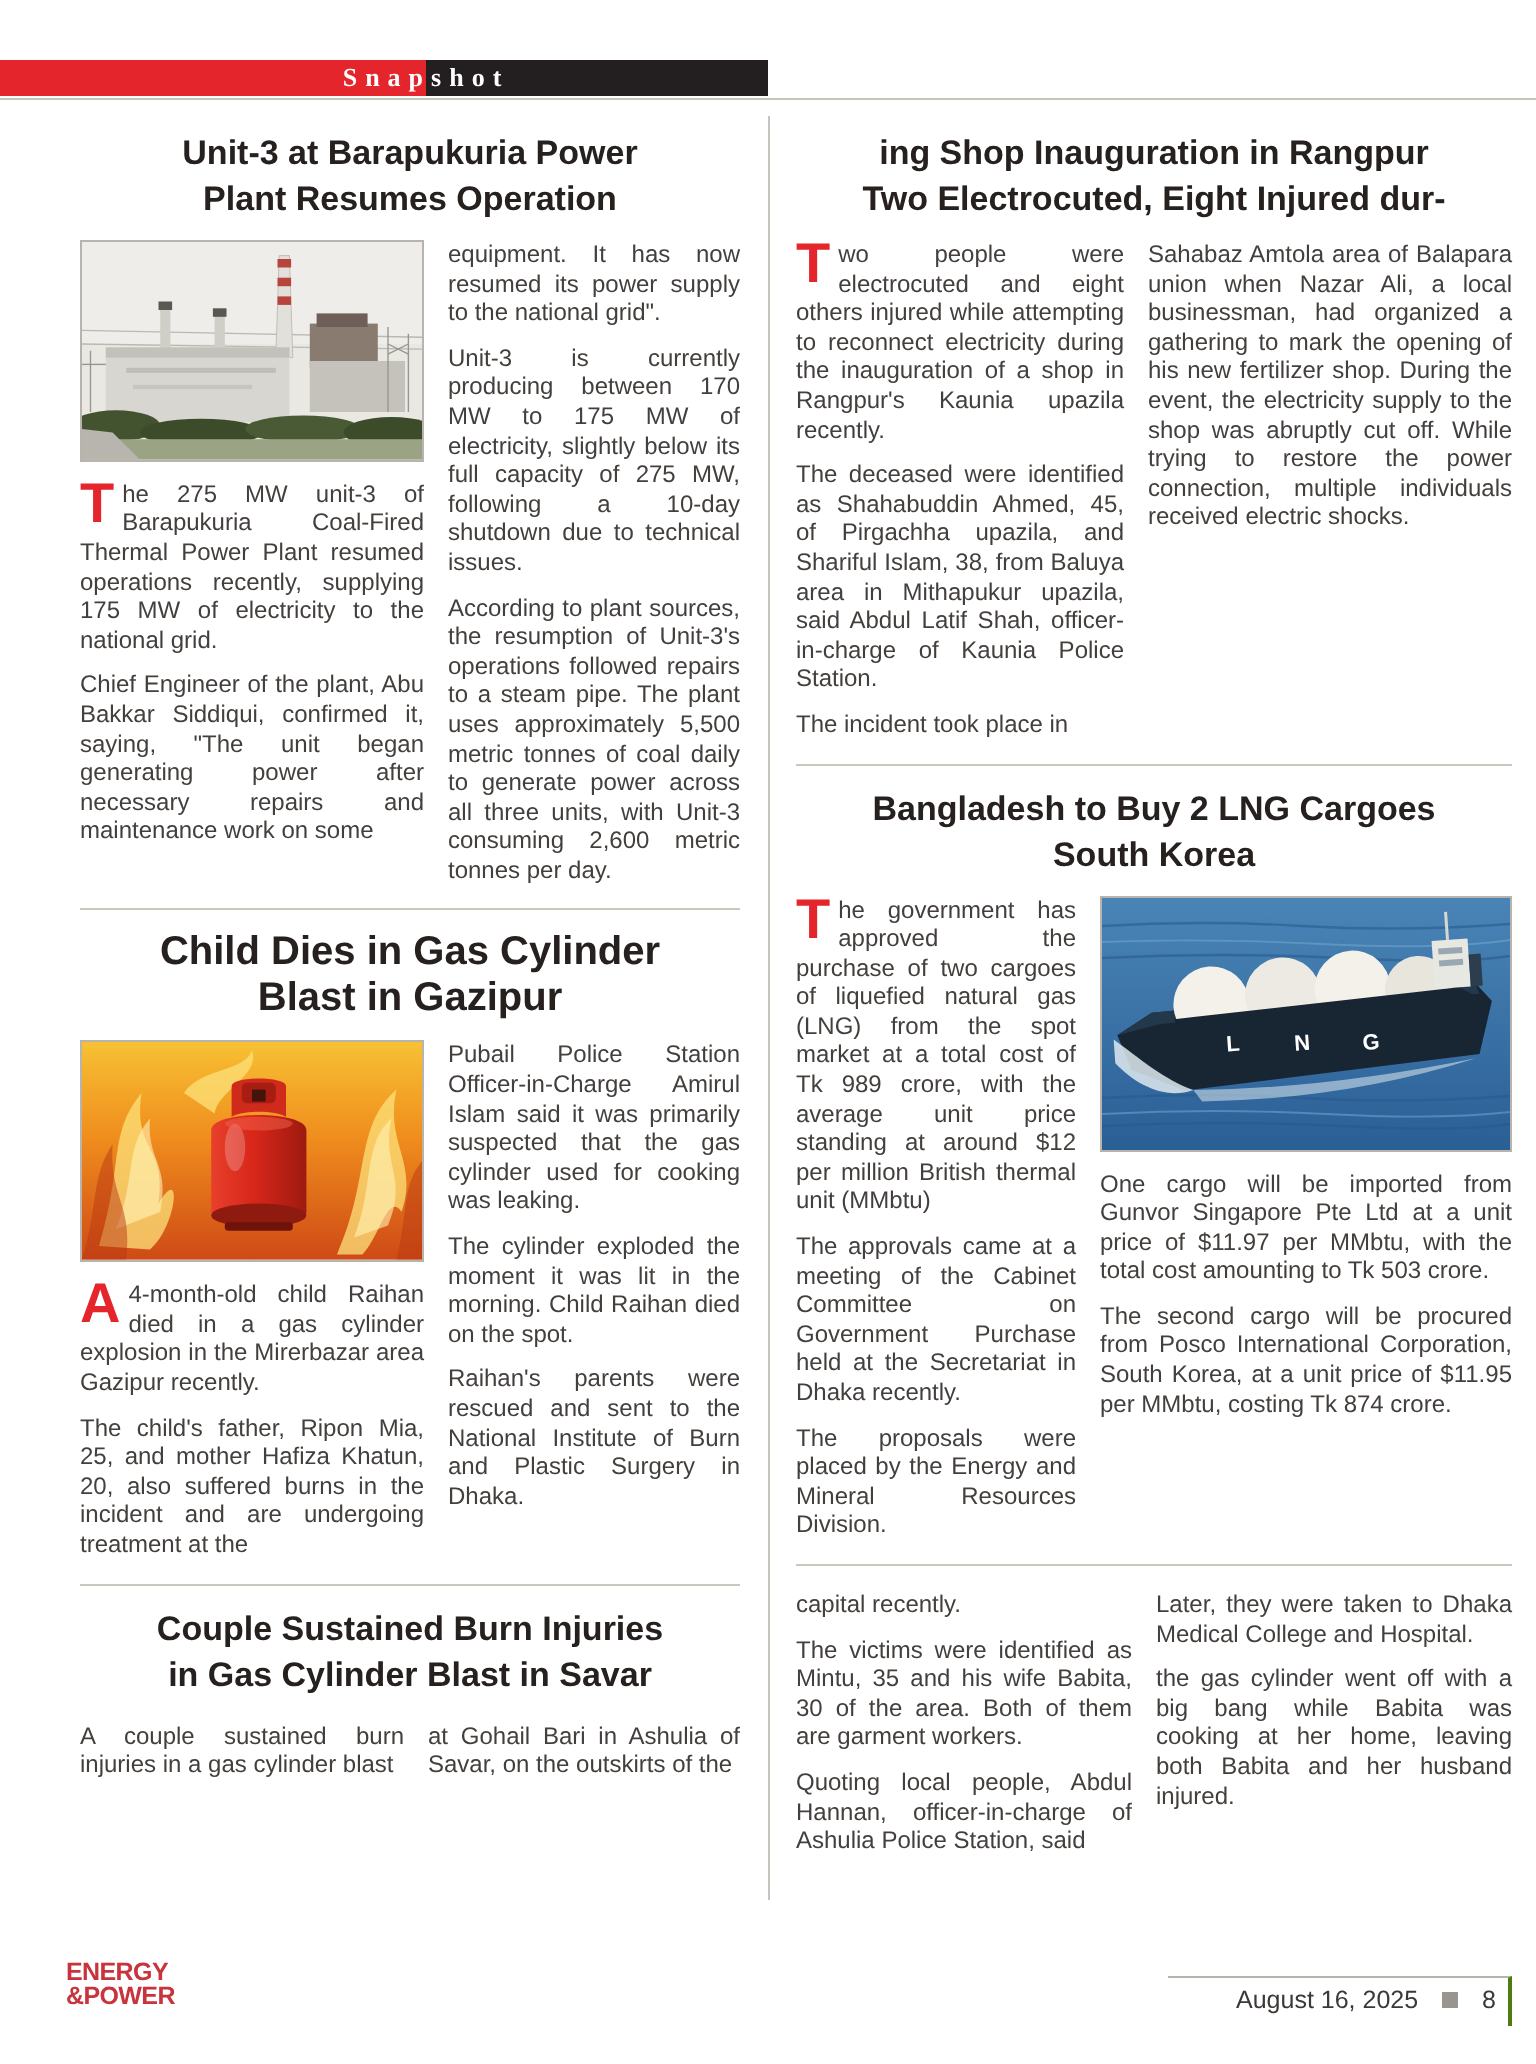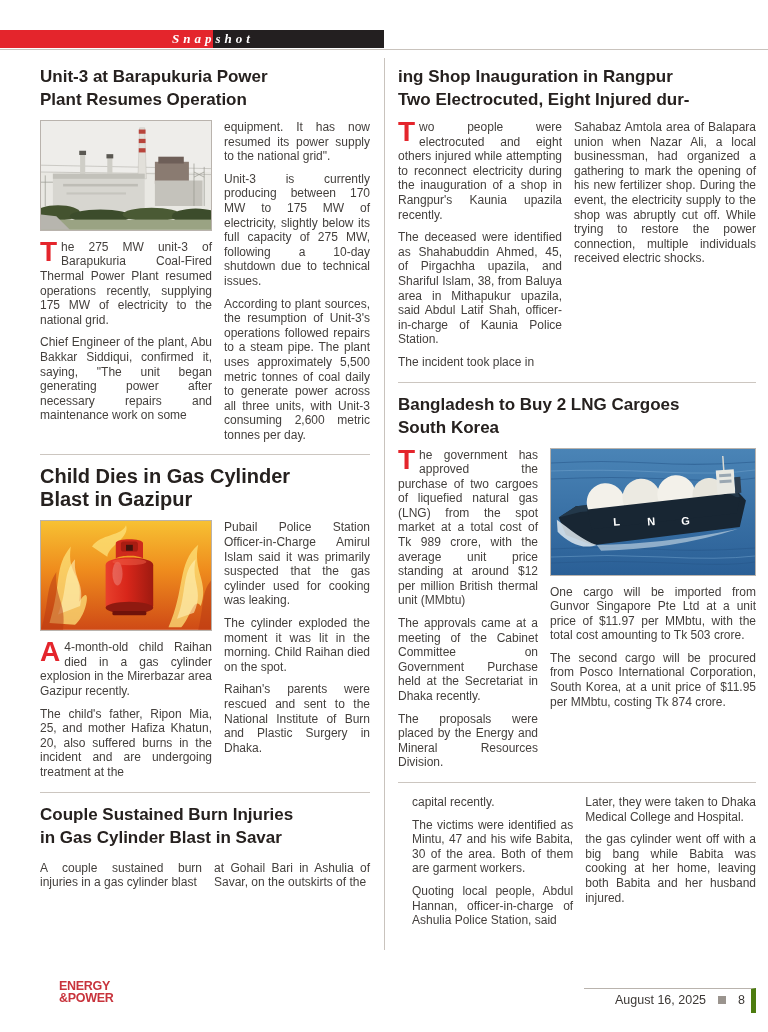--- a/index.html
+++ b/index.html
@@ -6,54 +6,54 @@
   html,body { background:#ffffff; }
   body { width:768px; height:1032px; position:relative; overflow:hidden;
          font-family:"Liberation Sans", sans-serif; }
 
   
   .banner { position:absolute; top:30px; left:0; width:384px; height:18px; }
   .banner-red   { position:absolute; left:0; top:0; width:213px; height:18px; background:#e4252c; }
   .banner-black { position:absolute; left:213px; top:0; right:0; height:18px; background:#231f20; }
   .banner-label { position:absolute; left:213px; top:0; transform:translateX(-50%);
                   color:#ffffff; font-family:"Liberation Serif", serif; font-weight:bold;
-                  font-size:13px; line-height:18px; letter-spacing:4px; white-space:nowrap;font-style:italic; }
+                  font-size:13px; line-height:18px; letter-spacing:4px; white-space:nowrap; }
   .top-rule { position:absolute; top:49px; left:0; width:768px; height:1px; background:#c9c3bd; }
 
   
   .content { position:absolute; top:58px; left:40px; width:716px; display:flex; }
   .half-left  { width:330px; margin-right:28px; }
   .half-right { width:358px; }
   .center-rule { position:absolute; left:384px; top:58px; height:892px; width:1px; background:#c9c3bd; }
 
-  .headline { font-weight:bold; color:#26211f; font-size:17px;
+  .headline { text-align:center; font-weight:bold; color:#26211f; font-size:17px;
               line-height:23px; margin:7px 0 9px 0; }
   .headline .tl { display:block; }
 
   .cols { display:flex; gap:12px; }
   .col p { font-size:12px; line-height:14.6px; color:#433f3c; text-align:justify;
            margin-bottom:8px; }
   .col p:last-child { margin-bottom:0; }
 
   .dropcap { float:left; color:#e4252c; font-weight:bold; font-size:28px;
              line-height:23px; padding-right:4px; }
 
   .photo { border:1px solid #b9b3ad; margin-bottom:9px; line-height:0; background:#eee; }
   .photo svg { display:block; width:100%; height:auto; }
 
   .sect-rule { border:none; border-top:1px solid #ccc6c0; margin:12px 0 10px 0; }
 
-  .a5-cont { margin-top:12px;margin-left:14px; }
+  .a5-cont { margin-top:12px; }
 
   
-  .footer-logo { position:absolute; left:59px; top:981px; color:#c8333c; font-weight:bold;
+  .footer-logo { position:absolute; left:33px; top:981px; color:#c8333c; font-weight:bold;
                  font-size:12.5px; line-height:11.5px; letter-spacing:-0.3px; }
   .footer-logo span { display:block; }
   .page-info { position:absolute; right:12px; top:988px; width:172px;
-               border-top:1px solid #b9b3ad; border-right:5px solid #4d7c0f;
+               border-top:1px solid #b9b3ad; border-right:2px solid #4d7c0f;
                padding:4px 6px 6px 0; display:flex; justify-content:flex-end;
                align-items:center; gap:12px; }
   .page-date { font-size:12.5px; color:#3c3835; }
   .page-square { width:8px; height:8px; background:#9a948e; display:inline-block; }
   .page-number { font-size:12.5px; color:#3c3835; }
 </style>
 </head>
 <body>
 
 <div class="banner">
@@ -286,21 +286,21 @@
           <p>The second cargo will be procured from Posco International Corporation, South Korea, at a unit price of $11.95 per MMbtu, costing Tk 874 crore.</p>
         </div>
       </div>
       <hr class="sect-rule">
     </section>
 
     <section class="a5-cont">
       <div class="cols">
         <div class="col" style="width:168px">
           <p>capital recently.</p>
-          <p>The victims were identified as Mintu, 47 and his wife Babita, 30 of the area. Both of them are garment workers.</p>
+          <p>The victims were identified as Mintu, 35 and his wife Babita, 30 of the area. Both of them are garment workers.</p>
           <p>Quoting local people, Abdul Hannan, officer-in-charge of Ashulia Police Station, said</p>
         </div>
         <div class="col" style="width:178px">
           <p>Later, they were taken to Dhaka Medical College and Hospital.</p>
           <p>the gas cylinder went off with a big bang while Babita was cooking at her home, leaving both Babita and her husband injured.</p>
         </div>
       </div>
     </section>
   </div>
 </div>

